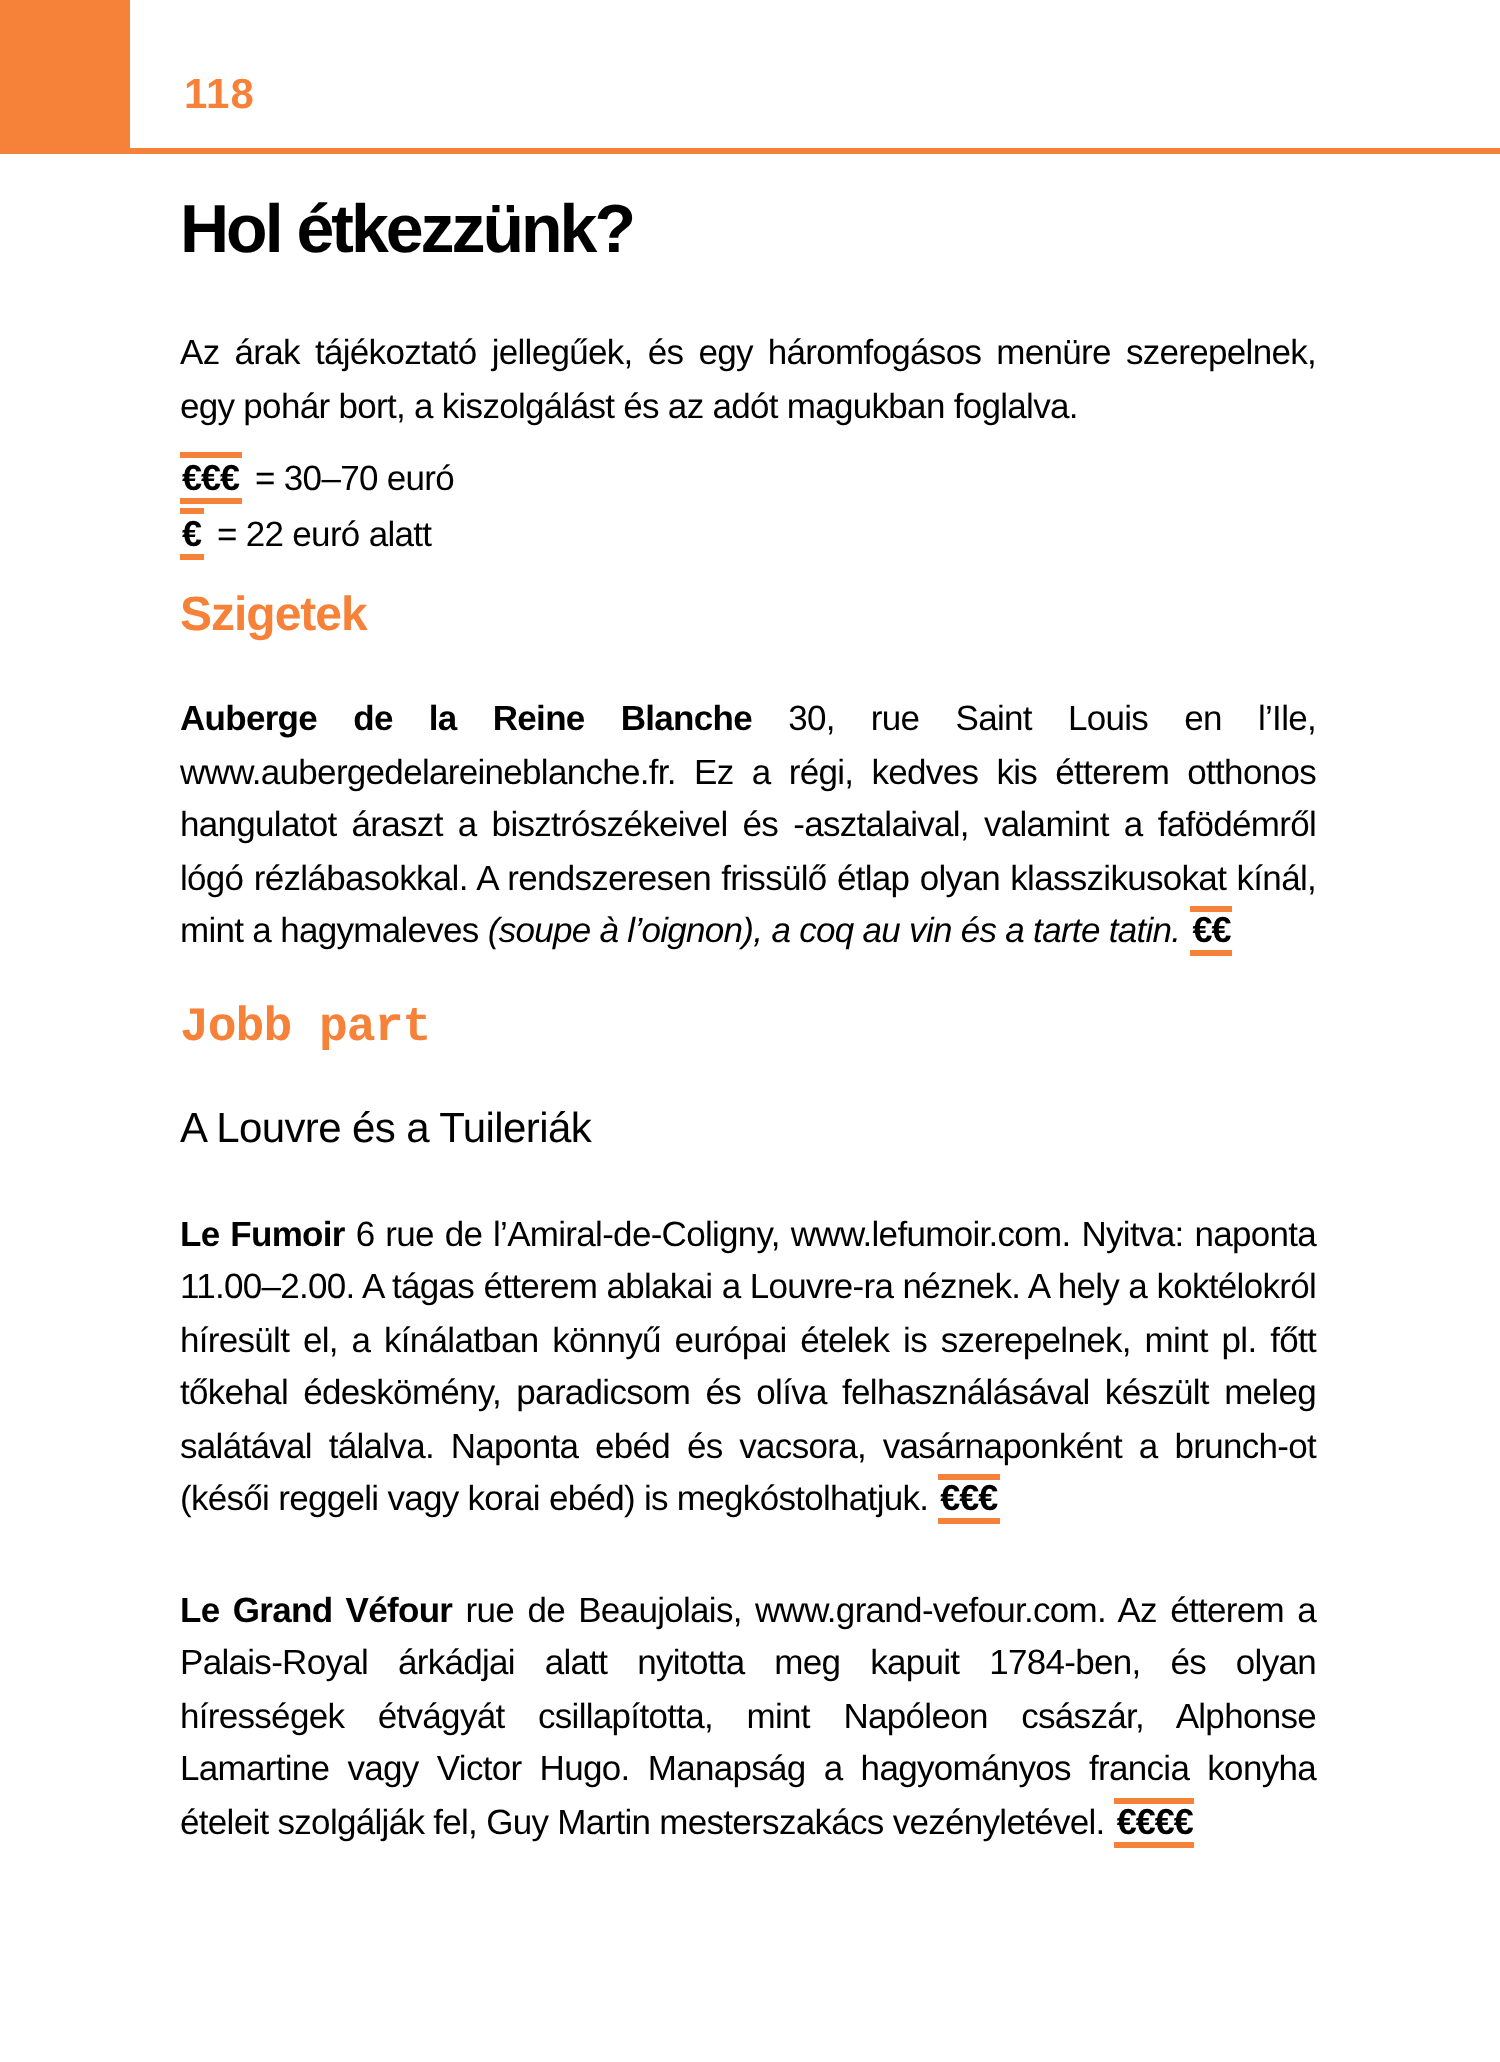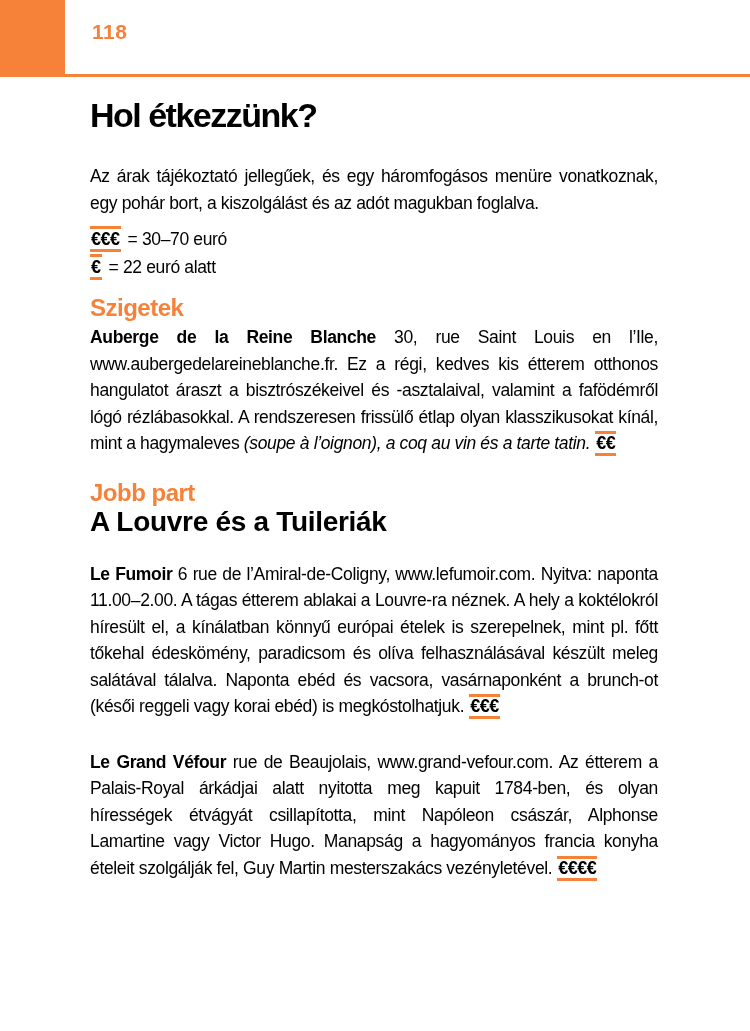--- a/index.html
+++ b/index.html
@@ -22,21 +22,21 @@
     background: var(--accent);
   }
   .top-rule {
     position: absolute;
     left: 0; top: 74px;
     width: 100%; height: 3px;
     background: var(--accent);
   }
   .page-number {
     position: absolute;
-    left: 92px; top: 20px;
+    left: 92px; top: 36px;
     font-size: 21px;
     font-weight: 700;
     color: var(--accent);
     letter-spacing: 0.5px;
   }
 
   .content {
     position: relative;
     padding: 88px 92px 0 90px;
   }
@@ -80,39 +80,40 @@
   .legend-label { margin-left: 7px; vertical-align: middle; }
 
   .section-heading {
     margin-top: 12px;
     font-size: 24px;
     line-height: 32px;
     font-weight: 700;
     letter-spacing: -0.5px;
     color: var(--accent);
   }
-  .section-heading.mt-lg { margin-top: 20px; }
+  .section-heading.mt-lg { margin-top: 20px; font-family: Liberation Mono, monospace; }
 
   .subheading {
-    font-size: 28px;
+    margin-top: 21px;
+    font-size: 21px;
     line-height: 26px;
-    font-weight: 700;
+    font-weight: 400;
     letter-spacing: -0.3px;
     color: var(--ink);
   }
 
   .entry {
     font-size: 17.5px;
     line-height: 26.5px;
     letter-spacing: -0.35px;
     text-align: justify;
     text-align-last: left;
     color: var(--ink);
   }
-  .entry-a { }
+  .entry-a { margin-top: 22px; }
   .entry-b { margin-top: 26px; }
   .entry-c { margin-top: 29px; }
 
   .seg-bold { font-weight: 700; }
   .seg-italic { font-style: italic; }
   .seg-normal { font-weight: 400; }
 
   .price {
     display: inline-block;
     font-weight: 700;
@@ -132,21 +133,21 @@
 <div class="page">
 
   <div class="corner-block"></div>
   <div class="top-rule"></div>
   <div class="page-number">118</div>
 
   <div class="content">
 
     <h1 class="page-title">Hol étkezzünk?</h1>
 
-    <p class="intro">Az árak tájékoztató jellegűek, és egy háromfogásos menüre vonatkoznak, egy pohár bort, a kiszolgálást és az adót magukban foglalva.</p>
+    <p class="intro">Az árak tájékoztató jellegűek, és egy háromfogásos menüre szerepelnek, egy pohár bort, a kiszolgálást és az adót magukban foglalva.</p>
 
     <div class="legend">
       <div class="legend-row">
         <span class="euro-sym">€€€</span><span class="legend-label">= 30–70 euró</span>
       </div>
       <div class="legend-row">
         <span class="euro-sym">€</span><span class="legend-label">= 22 euró alatt</span>
       </div>
     </div>
 

